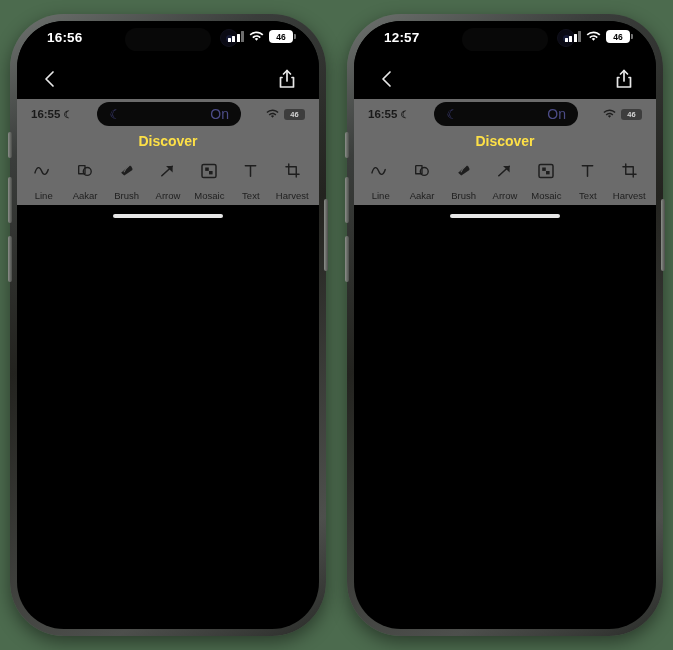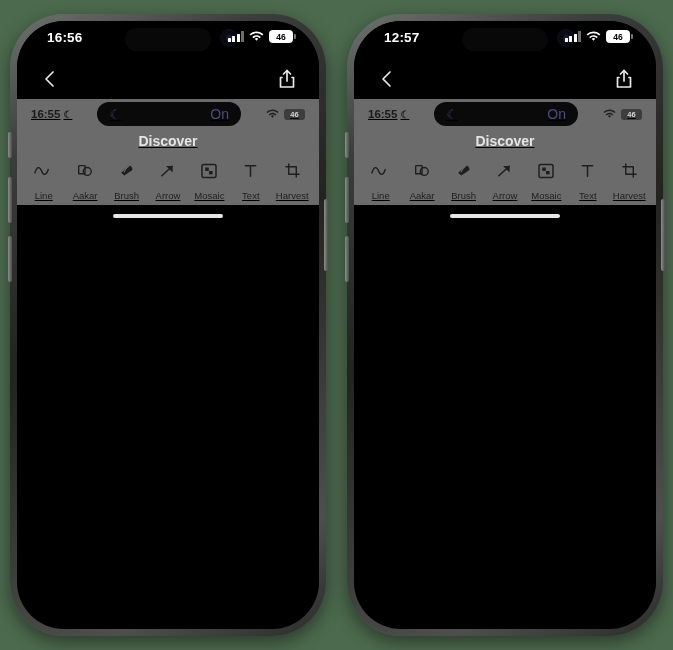--- a/index.html
+++ b/index.html
@@ -21,21 +21,20 @@
   
   .phone {
     position: relative;
     width: 316px;
     height: 622px;
     border-radius: 54px;
     background: linear-gradient(150deg,#6f7370 0%,#3a3d3b 18%,#23231f 45%,#4d4f4c 85%,#2a2c29 100%);
     padding: 7px;
     box-shadow: 0 6px 18px rgba(0,0,0,.45);
     flex: 0 0 auto;
-    text-decoration: underline;
   }
   .phone-inner {
     position: relative;
     width: 100%; height: 100%;
     border-radius: 47px;
     background: #000;
     overflow: hidden;
   }
   
   .btn-side {
@@ -149,21 +148,21 @@
   .focus-on { color: #4b4b86; font-size: 14px; }
   .shot-right { display: flex; align-items: center; gap: 5px; }
   .shot-wifi svg path { fill: #1e1e1e; }
   .shot-batt {
     min-width: 21px; height: 11px; border-radius: 3px;
     background: #3d3d3d; color: #d5d5d5;
     font-size: 7.5px; font-weight: bold;
     display: flex; align-items: center; justify-content: center;
   }
   .shot-title {
-    text-align: center; color: #e5e5e5;
+    text-align: center; color: #fde047;
     font-size: 14px; font-weight: bold;
     padding: 4px 0 8px;
   }
 
   
   .rows { position: absolute; left: 0; right: 0; top: 252px; bottom: 0; background: #6b6b6b; }
 
   
   .toolbar {
     height: 48px; background: #6b6b6b;

